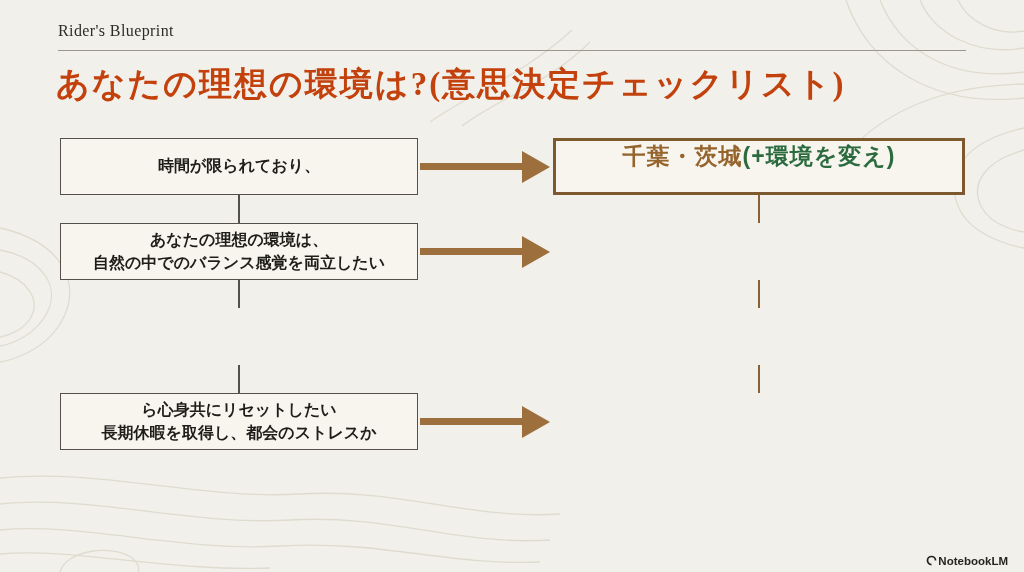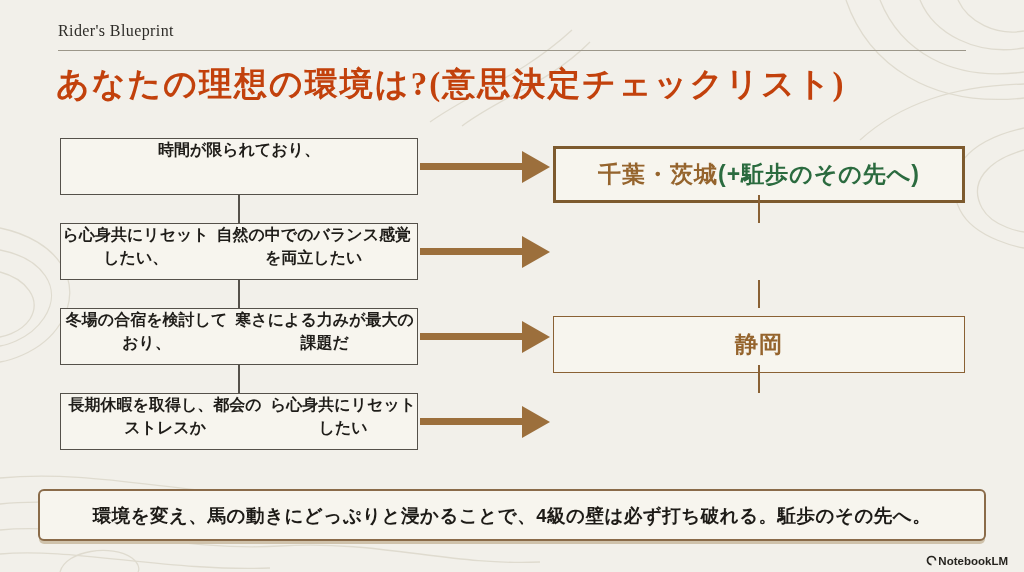--- a/index.html
+++ b/index.html
@@ -21,38 +21,38 @@
   .title{
     position:absolute;left:56px;top:62px;margin:0;width:940px;
     font-family:"Liberation Serif","DejaVu Serif",serif;
     font-size:33px;font-weight:700;color:#c2410c;letter-spacing:2px;
     white-space:nowrap;
   }
   .row{position:absolute;left:0;width:1024px;height:57px;}
   .cond-box{
     position:absolute;left:60px;top:0;width:358px;height:57px;
     box-sizing:border-box;border:1.5px solid #55514a;background:#f7f5ee;
-    display:flex;flex-direction:row;justify-content:center;
+    display:flex;flex-direction:column;justify-content:center;
     text-align:center;
   }
   .cond-line{font-size:16px;font-weight:700;color:#1f1d19;line-height:1.42;}
   .arrow{position:absolute;left:420px;top:0;width:133px;height:57px;}
   .arrow .shaft{
     position:absolute;left:0;top:50%;margin-top:-3.5px;width:104px;height:7px;
     background:#9c6f3c;
   }
   .arrow .head{
     position:absolute;left:102px;top:50%;margin-top:-16px;width:0;height:0;
     border-top:16px solid transparent;border-bottom:16px solid transparent;
     border-left:28px solid #9c6f3c;
   }
   .result-box{
-    position:absolute;left:553px;top:8px;width:412px;height:57px;
+    position:absolute;left:553px;top:0;width:412px;height:57px;
     box-sizing:border-box;border:1.5px solid #8a6134;background:#f7f5ee;
-    display:flex;align-items:center;justify-content:center;
+    display:flex;justify-content:center;
     white-space:nowrap;
   }
   .result-box.emphasized{border-width:3px;border-color:#7d5a2e;}
   .res-main{font-size:23px;font-weight:700;color:#95642d;letter-spacing:1px;}
   .res-extra{font-size:23px;font-weight:700;color:#2b6b3f;letter-spacing:1px;}
   .conn{position:absolute;width:2px;height:28px;}
   .conn.left{left:238px;background:#55514a;}
   .conn.right{left:758px;background:#8a6134;}
   .conclusion{
     position:absolute;left:38px;top:489px;width:948px;height:52px;
@@ -102,73 +102,56 @@
   <div class="row" style="top:138px">
     <div class="cond-box">
       <div class="cond-line">時間が限られており、</div>
     </div>
     <div class="arrow">
       <div class="shaft"></div>
       <div class="head"></div>
     </div>
     <div class="result-box emphasized">
       <span class="res-main">千葉・茨城</span>
-        <span class="res-extra">(+駈歩のその先へ)</span>
+        <span class="res-extra">(+環境を変え)</span>
     </div>
   </div>
 
   <div class="conn left" style="top:195px"></div>
   <div class="conn right" style="top:195px"></div>
 
   <div class="row" style="top:223px">
     <div class="cond-box">
-      <div class="cond-line">ら心身共にリセットしたい、</div>
+      <div class="cond-line">あなたの理想の環境は、</div>
       <div class="cond-line">自然の中でのバランス感覚を両立したい</div>
     </div>
     <div class="arrow">
       <div class="shaft"></div>
       <div class="head"></div>
     </div>
   </div>
 
   <div class="conn left" style="top:280px"></div>
   <div class="conn right" style="top:280px"></div>
 
-  <div class="row" style="top:308px">
-    <div class="cond-box">
-      <div class="cond-line">冬場の合宿を検討しており、</div>
-      <div class="cond-line">寒さによる力みが最大の課題だ</div>
-    </div>
-    <div class="arrow">
-      <div class="shaft"></div>
-      <div class="head"></div>
-    </div>
-    <div class="result-box">
-      <span class="res-main">静岡</span>
-        <span class="res-extra"></span>
-    </div>
-  </div>
 
   <div class="conn left" style="top:365px"></div>
   <div class="conn right" style="top:365px"></div>
 
   <div class="row" style="top:393px">
     <div class="cond-box">
+      <div class="cond-line">ら心身共にリセットしたい</div>
       <div class="cond-line">長期休暇を取得し、都会のストレスか</div>
-      <div class="cond-line">ら心身共にリセットしたい</div>
     </div>
     <div class="arrow">
       <div class="shaft"></div>
       <div class="head"></div>
     </div>
   </div>
 
-  <div class="conclusion">
-    <span class="conclusion-text">環境を変え、馬の動きにどっぷりと浸かることで、4級の壁は必ず打ち破れる。駈歩のその先へ。</span>
-  </div>
 
   <div class="credit">
     <svg width="13" height="13" viewBox="0 0 24 24">
       <path d="M12 3a9 9 0 0 1 9 9h-3.2A5.8 5.8 0 0 0 12 6.2 5.8 5.8 0 0 0 6.2 12c0 3.2 2.6 5.8 5.8 5.8V21a9 9 0 0 1 0-18z" fill="#26241f"></path>
     </svg>
     <span>NotebookLM</span>
   </div>
 
 </div>
 

